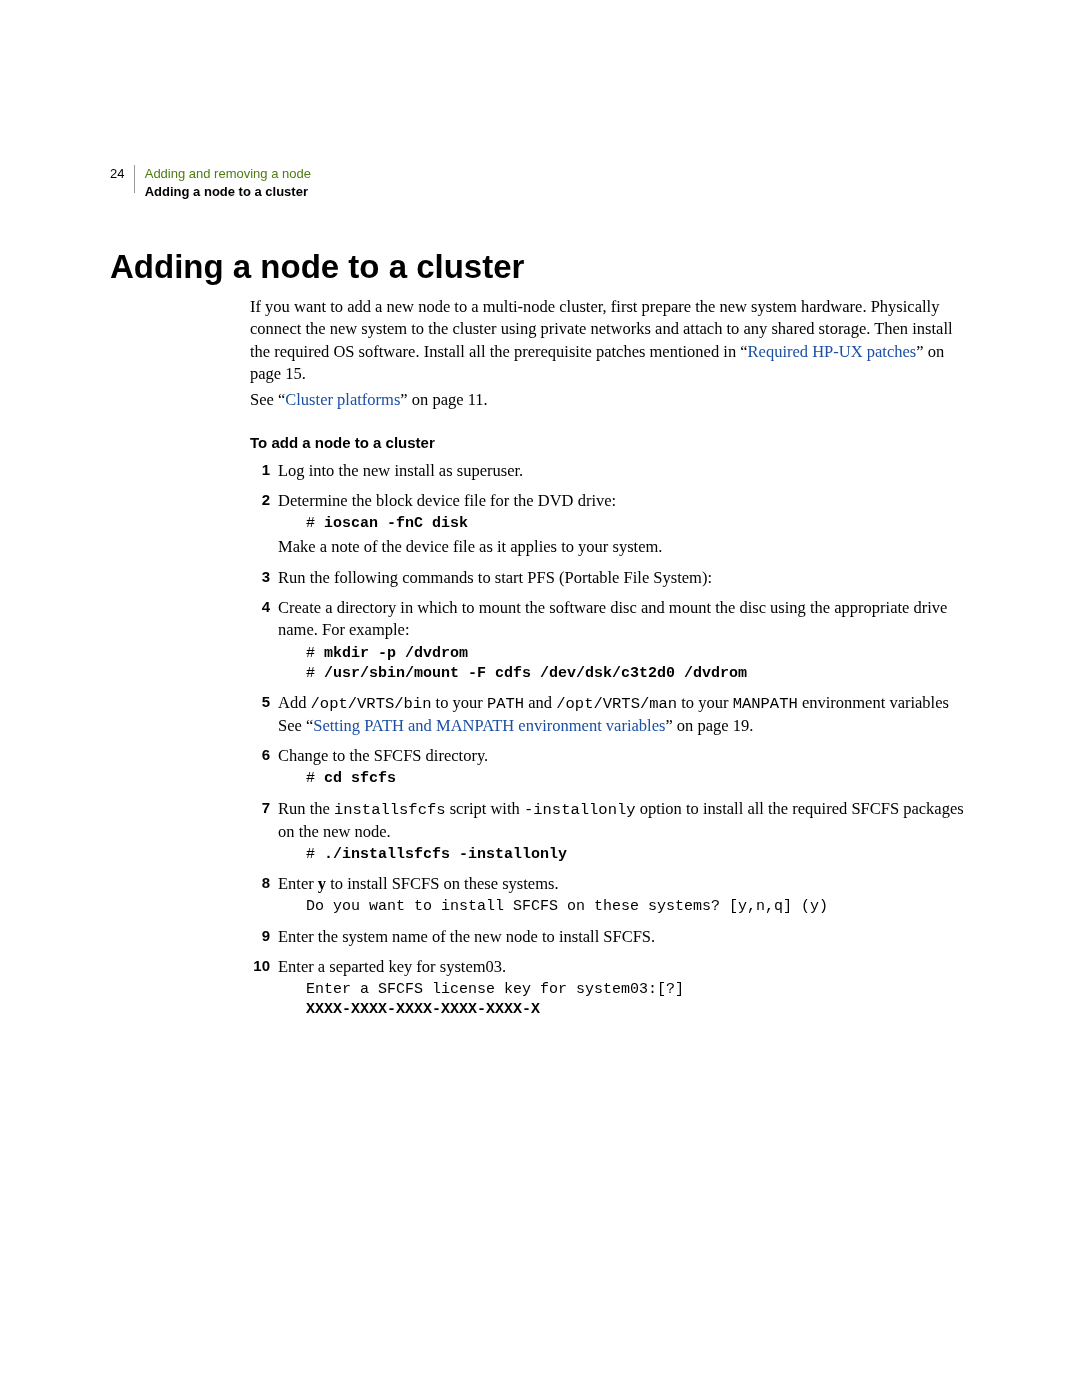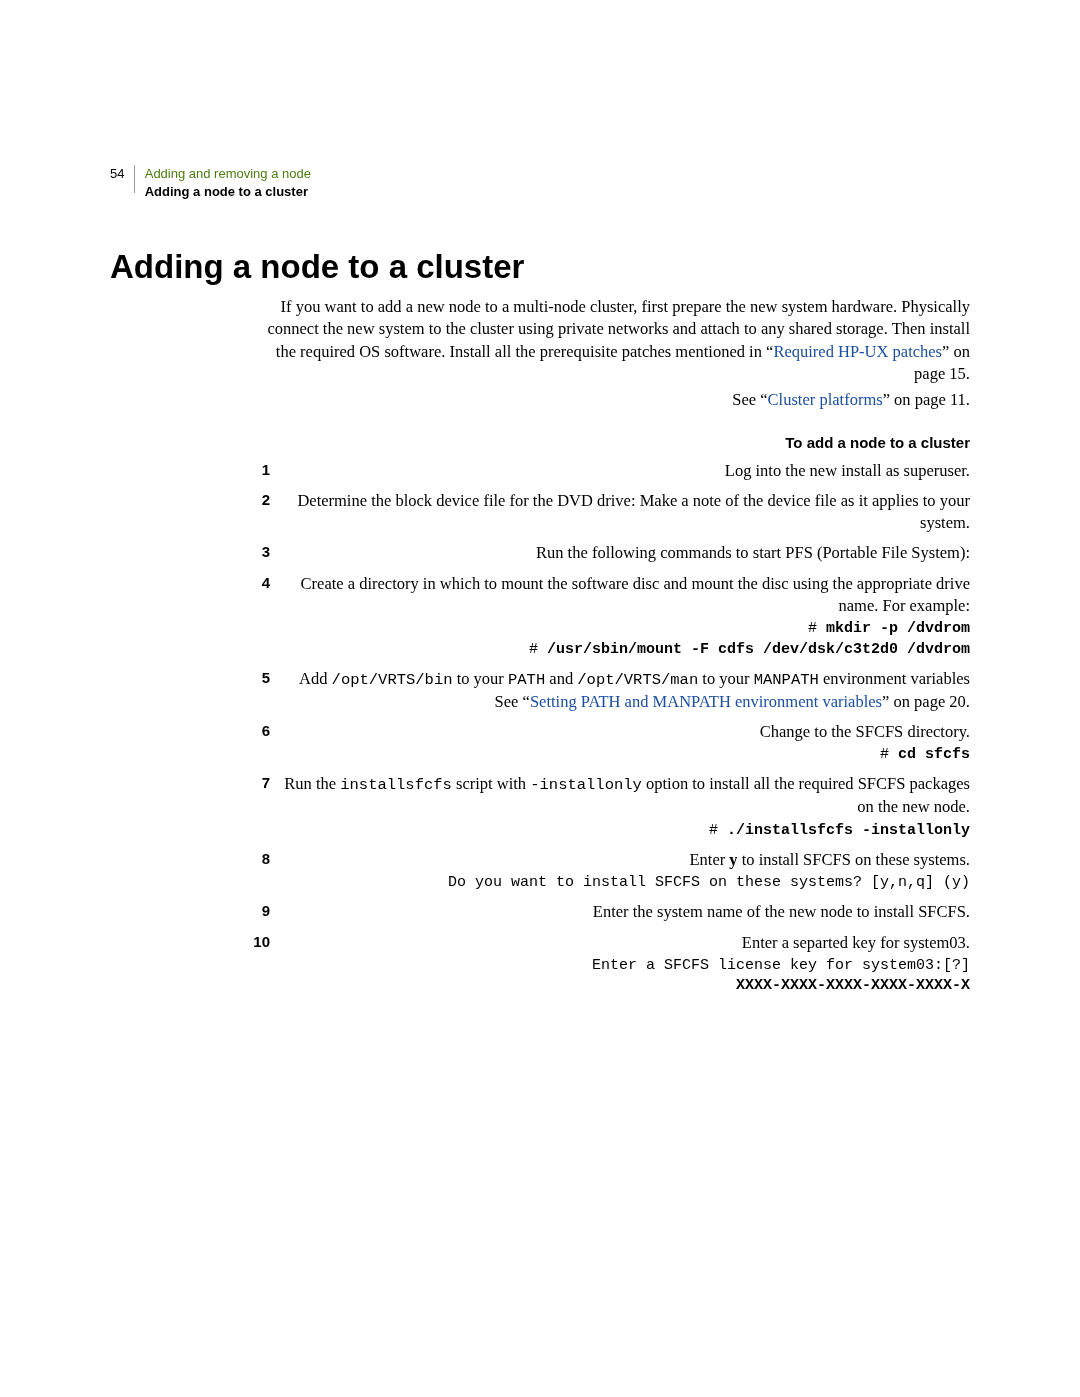--- a/index.html
+++ b/index.html
@@ -41,21 +41,20 @@
   h1.section-title {
     font-family: Arial, Helvetica, sans-serif;
     font-weight: 600;
     font-size: 33px;
     margin: 0 0 10px 0;
   }
   .body {
     margin-left: 140px;
     font-size: 16.5px;
     line-height: 1.35;
-    text-align: right;
   }
   .body p { margin: 0 0 4px 0; }
   .link { color: #1a4fa3; }
   .subhead {
     font-family: Arial, Helvetica, sans-serif;
     font-weight: bold;
     font-size: 15px;
     margin-top: 22px;
     margin-bottom: 6px;
   }
@@ -91,21 +90,21 @@
   }
   .code-b { font-weight: bold; }
   .inline-mono { font-family: "Courier New", monospace; font-size: 15.5px; }
 </style>
 </head>
 <body>
 
 <div class="page">
 
   <div class="header">
-    <span class="page-num">54</span>
+    <span class="page-num">24</span>
     <span class="vbar"></span>
     <span class="header-lines">
       <span class="header-line1">Adding and removing a node</span><br>
       <span class="header-line2">Adding a node to a cluster</span>
     </span>
   </div>
 
   <h1 class="section-title">Adding a node to a cluster</h1>
 
   <div class="body">
@@ -118,36 +117,37 @@
 
     <div class="subhead">To add a node to a cluster</div>
 
     <ol class="steps">
       <li>
         <span>Log into the new install as superuser.</span>
       </li>
 
       <li>
         <span>Determine the block device file for the DVD drive:</span>
+        <div class="code"><span>#</span> <span class="code-b">ioscan -fnC disk</span></div>
         <span>Make a note of the device file as it applies to your system.</span>
       </li>
 
       <li>
         <span>Run the following commands to start PFS (Portable File System):</span>
       </li>
 
       <li>
         <span>Create a directory in which to mount the software disc and mount the disc using the appropriate drive name. For example:</span>
         <div class="code"><span>#</span> <span class="code-b">mkdir -p /dvdrom</span>
 <span>#</span> <span class="code-b">/usr/sbin/mount -F cdfs /dev/dsk/c3t2d0 /dvdrom</span></div>
       </li>
 
       <li>
         <span>Add </span><span class="inline-mono">/opt/VRTS/bin</span><span> to your </span><span class="inline-mono">PATH</span><span> and </span><span class="inline-mono">/opt/VRTS/man</span><span> to your </span><span class="inline-mono">MANPATH</span><span> environment variables</span><br>
-        <span>See “</span><span class="link">Setting PATH and MANPATH environment variables</span><span>” on page 20.</span>
+        <span>See “</span><span class="link">Setting PATH and MANPATH environment variables</span><span>” on page 19.</span>
       </li>
 
       <li>
         <span>Change to the SFCFS directory.</span>
         <div class="code"><span>#</span> <span class="code-b">cd sfcfs</span></div>
       </li>
 
       <li>
         <span>Run the </span><span class="inline-mono">installsfcfs</span><span> script with </span><span class="inline-mono">-installonly</span><span> option to install all the required SFCFS packages on the new node.</span>
         <div class="code"><span>#</span> <span class="code-b">./installsfcfs -installonly</span></div>

